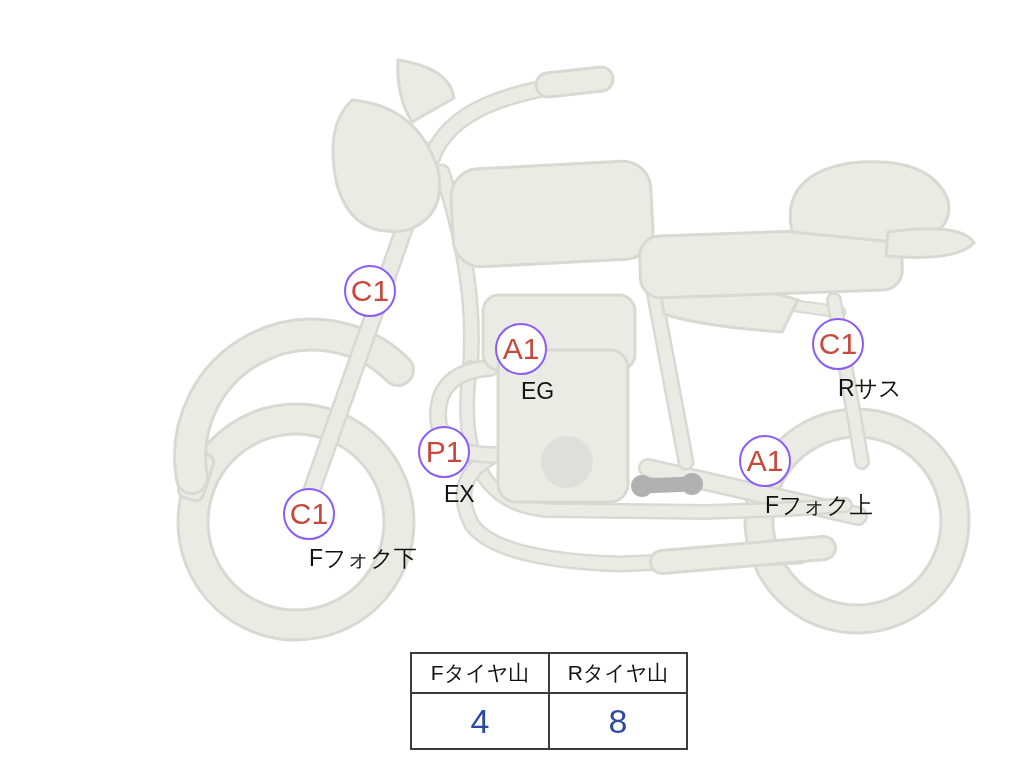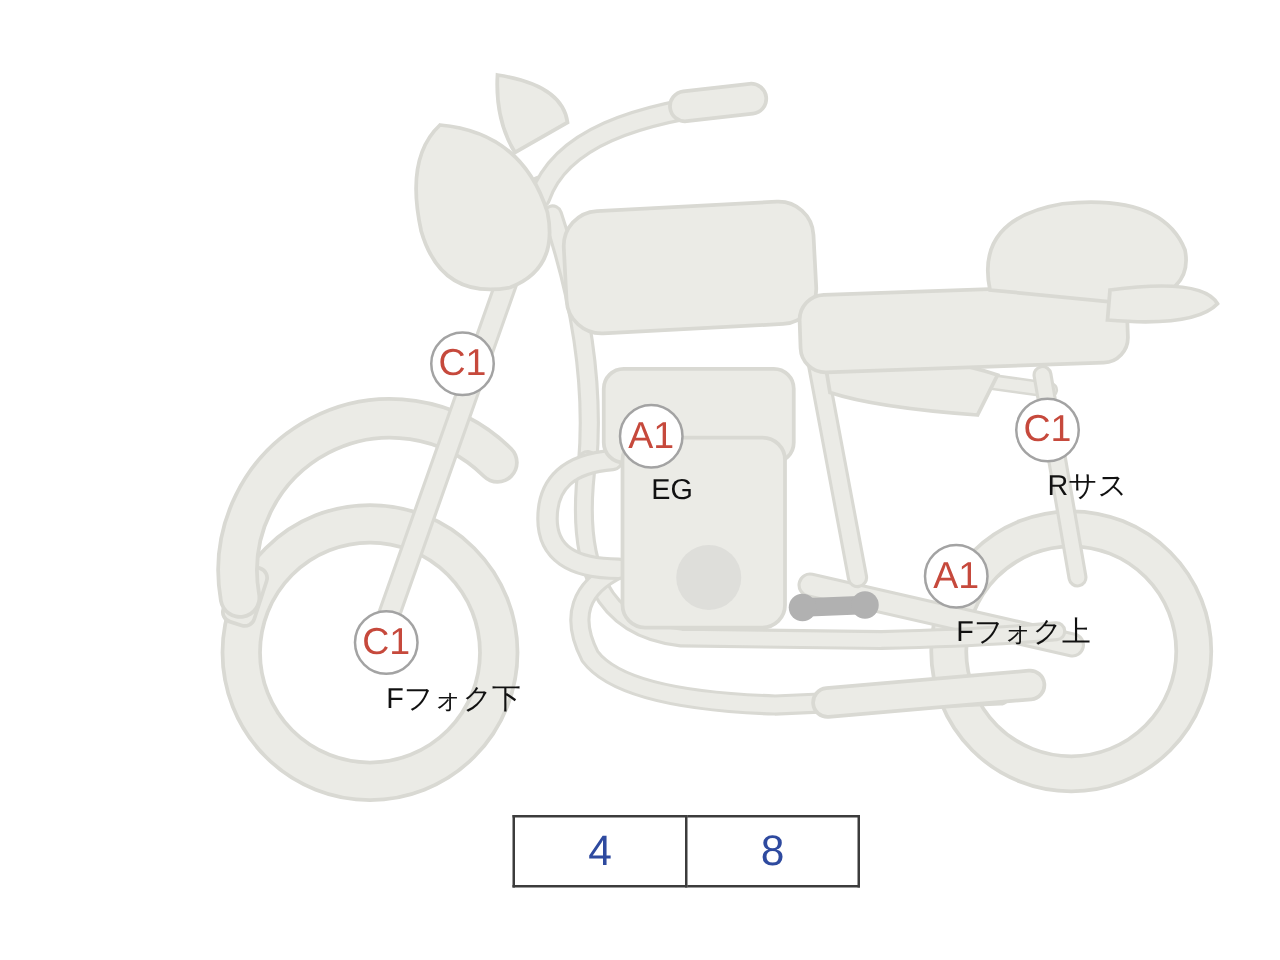--- a/index.html
+++ b/index.html
@@ -25,21 +25,21 @@
   .o { fill: none; stroke: #d9d9d3; stroke-linecap: round; }
   .f { fill: none; stroke: #ebebe6; stroke-linecap: round; }
 
   
   .marker { position: absolute; }
   .marker-circle {
     width: 52px;
     height: 52px;
     border-radius: 50%;
     background: #ffffff;
-    border: 2px solid #a3a3a3;
+    border: 2px solid #8b5cf6;
     box-sizing: border-box;
     color: #c6493c;
     font-size: 30px;
     line-height: 48px;
     text-align: center;
   }
   .marker-label {
     margin-left: 26px;
     margin-top: 3px;
     font-size: 23px;
@@ -161,33 +161,41 @@
   <div class="marker" style="left:283px; top:488px;">
     <div class="marker-circle">C1</div>
     <div class="marker-label">Fフォク下</div>
   </div>
 
   <div class="marker" style="left:495px; top:323px;">
     <div class="marker-circle">A1</div>
     <div class="marker-label">EG</div>
   </div>
 
+  <div class="marker" style="left:418px; top:426px;">
+    <div class="marker-circle">P1</div>
+    <div class="marker-label">EX</div>
+  </div>
 
   <div class="marker" style="left:739px; top:435px;">
     <div class="marker-circle">A1</div>
     <div class="marker-label">Fフォク上</div>
   </div>
 
   <div class="marker" style="left:812px; top:318px;">
     <div class="marker-circle">C1</div>
     <div class="marker-label">Rサス</div>
   </div>
 
   <table class="tire-table">
     <tbody>
+        <tr class="hdr">
+      <td>Fタイヤ山</td>
+      <td>Rタイヤ山</td>
+    </tr>
     <tr class="val">
       <td>4</td>
       <td>8</td>
     </tr>
   </tbody>
     </table>
 
 </div>
 
 </body></html>

